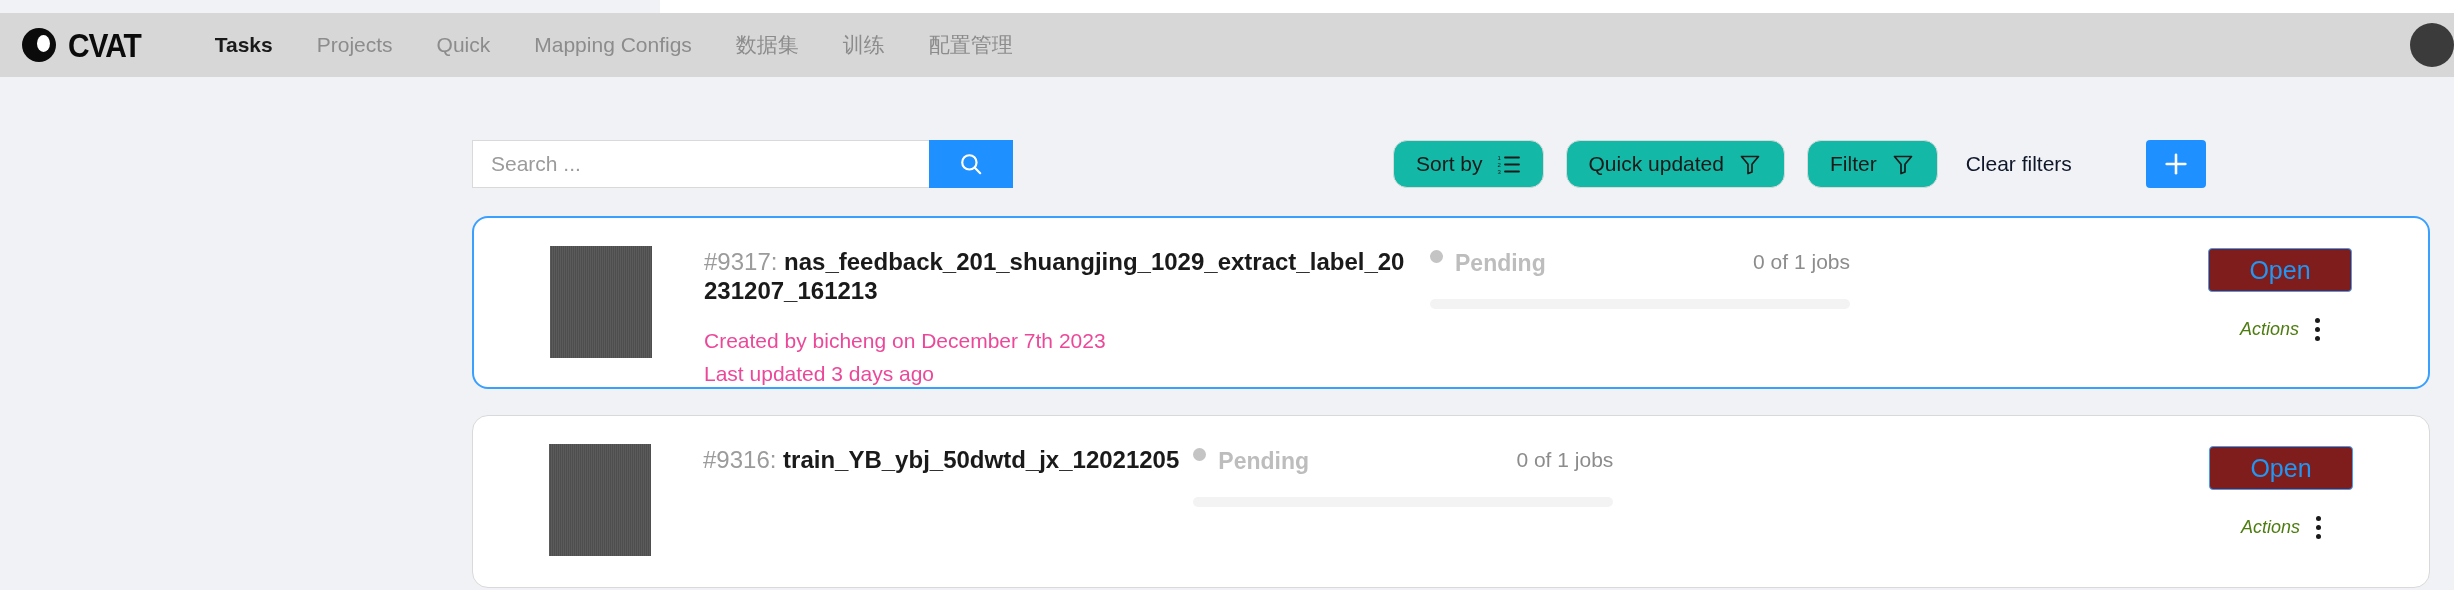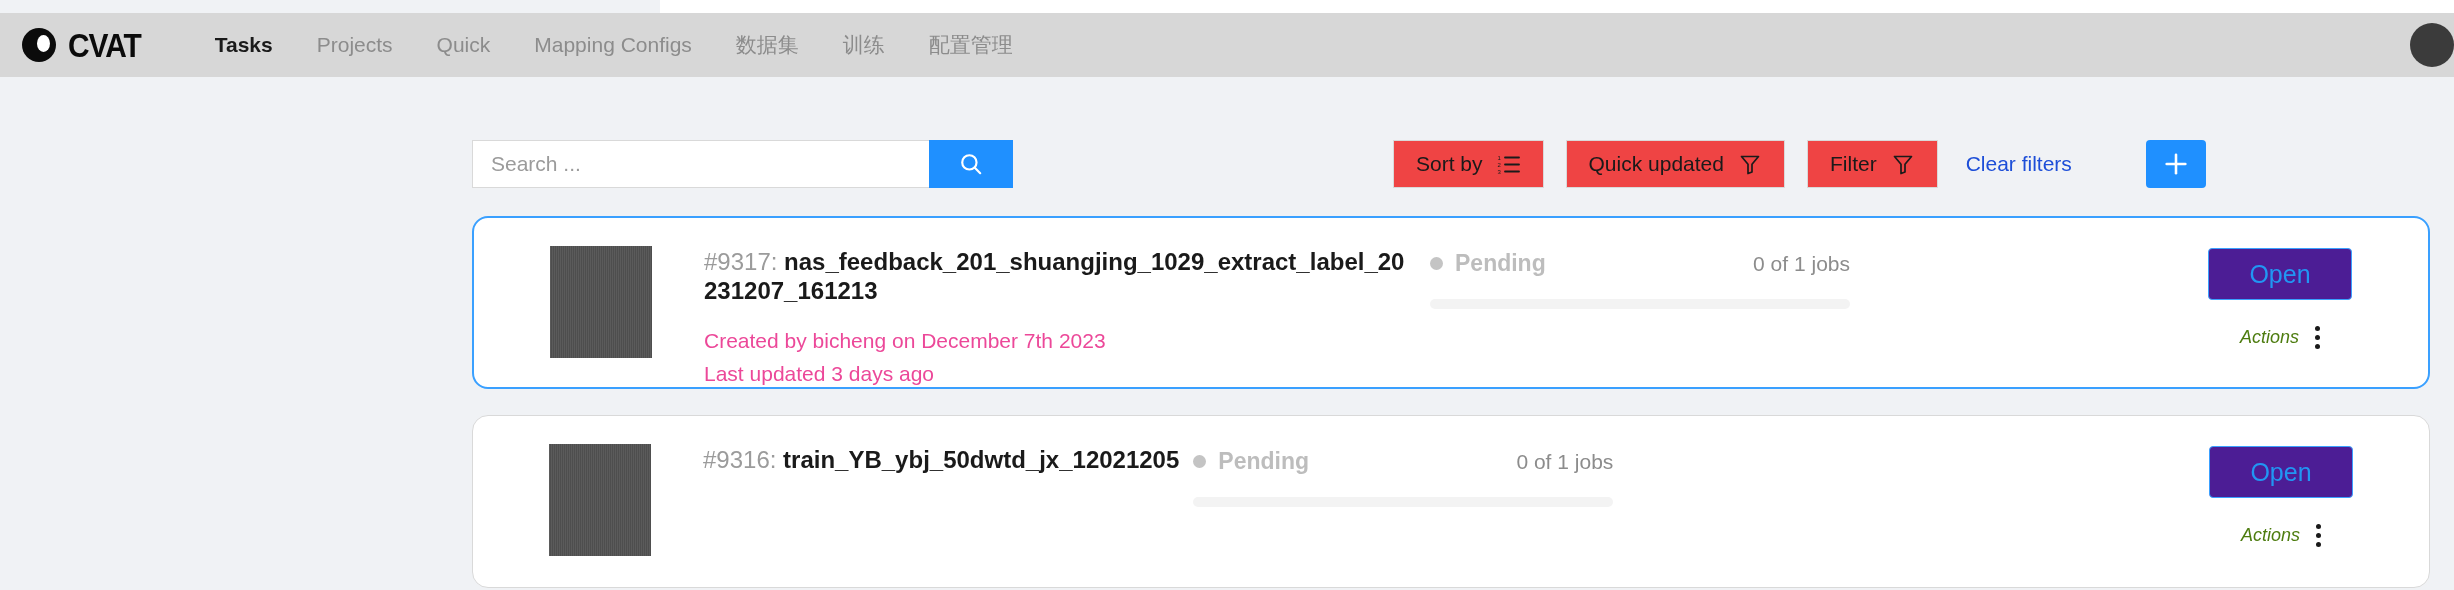--- a/index.html
+++ b/index.html
@@ -156,38 +156,38 @@
   .toolbar-right {
     position: absolute;
     left: 1393px;
     display: flex;
     align-items: center;
     gap: 22px;
   }
 
   .tbtn {
     height: 48px;
-    background: #ef4444;
+    background: #14b8a6;
     border: 1px solid #d9d9d9;
-    border-radius: 0;
+    border-radius: 14px;
     display: flex;
     align-items: center;
     gap: 14px;
     padding: 0 22px;
     font-size: 21px;
     color: #1a1a1a;
     cursor: pointer;
     white-space: nowrap;
     font-family: "Liberation Sans", sans-serif;
     justify-content: center;
   }
 
   .clear-filters {
     font-size: 21px;
-    color: #1d4ed8;
+    color: #0f172a;
     cursor: default;
     white-space: nowrap;
     padding: 0 6px;
   }
 
   .plus-btn {
     width: 60px; height: 48px;
     background: #1f90ff;
     border: none;
     border-radius: 4px;
@@ -259,21 +259,20 @@
   }
 
   .status-block {
     flex: none;
     width: 420px;
     margin-left: 14px;
     padding-top: 2px;
   }
   .status-line {
     display: flex;
-    align-items: center;
     gap: 12px;
   }
   .status-dot {
     width: 13px; height: 13px;
     border-radius: 50%;
     background: #c4c4c4;
     flex: none;
   }
   .status-text {
     font-size: 23px;
@@ -311,24 +310,24 @@
   .card-actions {
     flex: none;
     width: 296px;
     padding: 30px 0 0 0;
     display: flex;
     flex-direction: column;
     align-items: center;
   }
   .open-btn {
     width: 144px;
-    height: 52px;
+    height: 44px;
     border: 1px solid #3aa0ff;
     border-radius: 4px;
-    background: #4c1d95;
+    background: #7f1d1d;
     color: #2196f3;
     font-size: 25px;
     cursor: pointer;
     font-family: "Liberation Sans", sans-serif;
   }
   .actions-row {
     margin-top: 26px;
     display: flex;
     align-items: center;
     gap: 16px;

